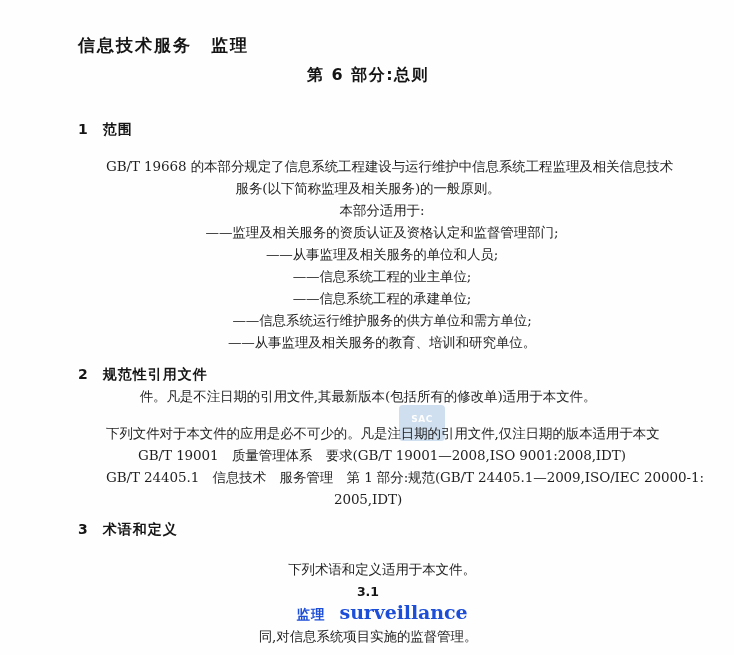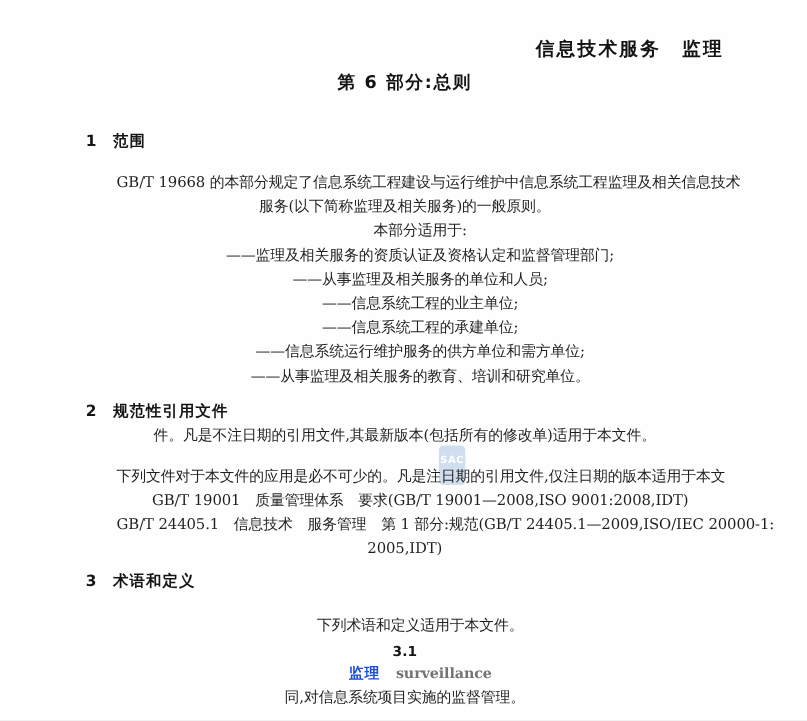--- a/index.html
+++ b/index.html
@@ -12,21 +12,21 @@
     overflow:hidden;
     font-family:"DejaVu Serif","Liberation Serif",serif;
     color:#1f1f1f;
   }
   .content {
     position:relative;
     z-index:1;
     padding:33px 76px 0 78px;
   }
   .title1 {
-    text-align:right;
+    text-align:left;
     font-family:"DejaVu Sans","Liberation Sans",sans-serif;
     font-weight:bold;
     font-size:17px;
     line-height:24px;
     letter-spacing:2px;
     color:#141414;
   }
   .title2 {
     text-align:center;
     font-family:"DejaVu Sans","Liberation Sans",sans-serif;
@@ -75,27 +75,27 @@
   .term-zh {
     font-family:"DejaVu Sans","Liberation Sans",sans-serif;
     font-weight:bold;
     letter-spacing:1px;
     margin-right:14px;
     color:#1d4ed8;
   }
   .term-en {
     font-family:"DejaVu Serif","Liberation Serif",serif;
     font-weight:bold;
-    font-size:13px;
-    color:#737373;
+    font-size:19px;
+    color:#1d4ed8;
   }
   .watermark {
     position:absolute;
     left:399px; top:405px;
-    width:24px; height:36px;
+    width:46px; height:36px;
     z-index:0;
     background:#a9c6e3;
     border-radius:4px;
     opacity:0.55;
     display:flex;
     align-items:flex-start;
     justify-content:center;
     padding-top:9px;
   }
   .watermark span {

